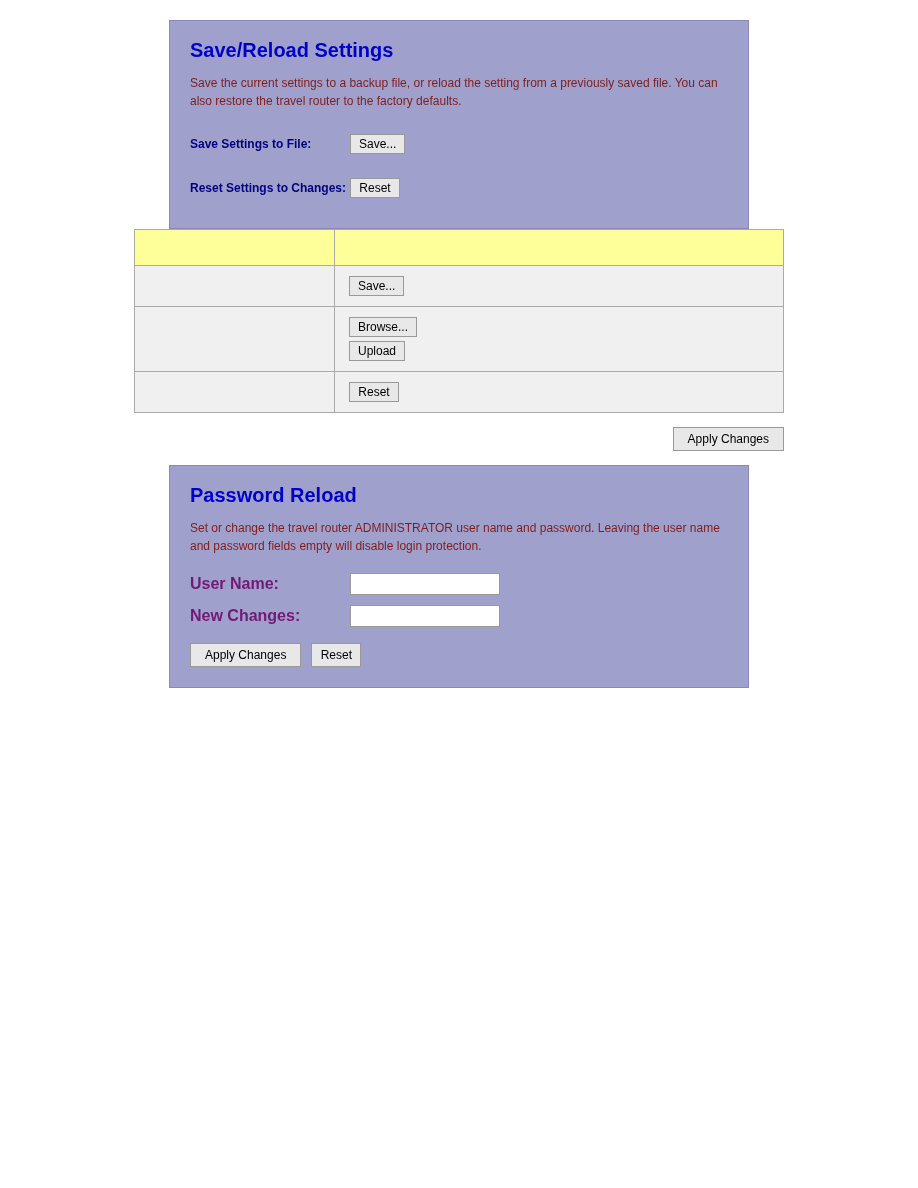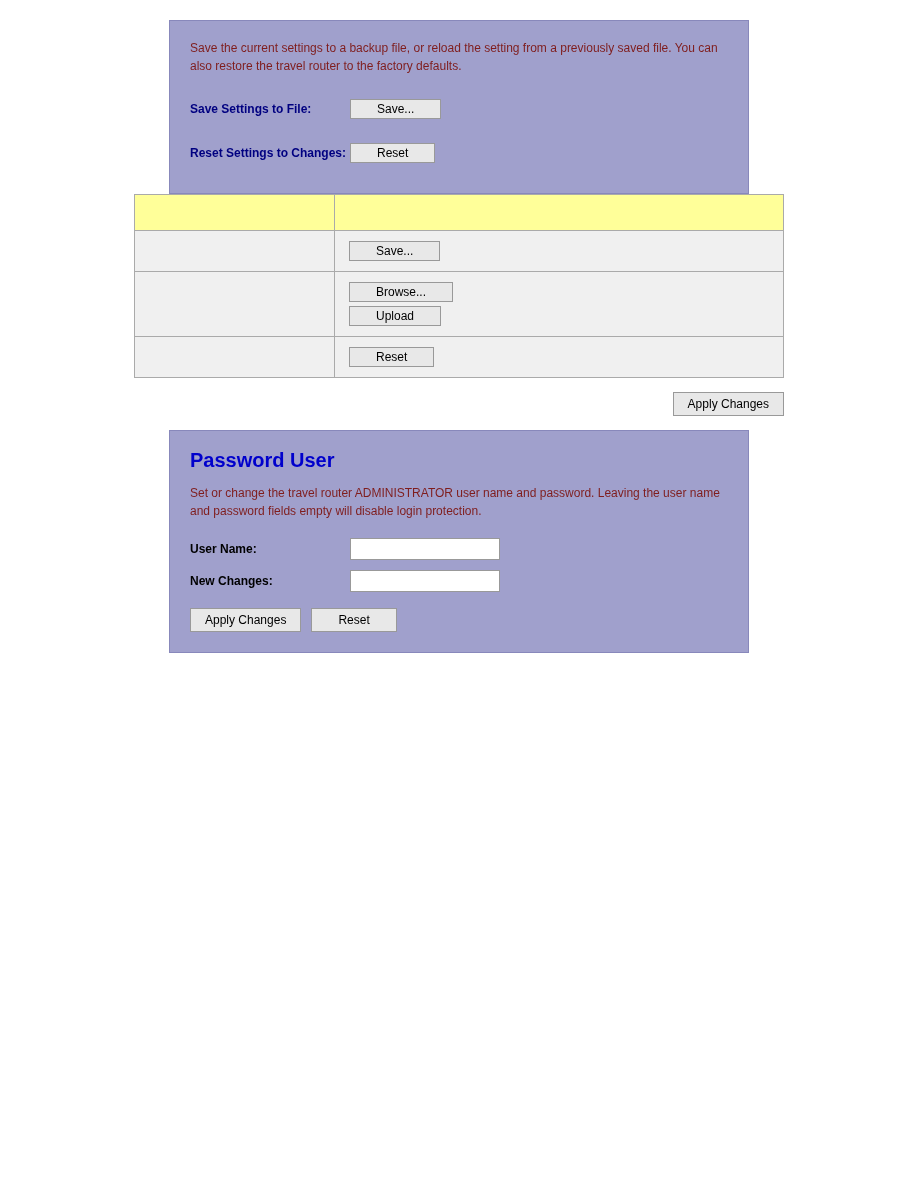--- a/index.html
+++ b/index.html
@@ -99,21 +99,21 @@
       color: #000080;
     }
 
     .table-control-col {
       text-align: left;
     }
 
     .btn {
       background: #e8e8e8;
       border: 1px solid #999;
-      padding: 2px 26px;
+      padding: 2px 8px;
       font-size: 12px;
       cursor: pointer;
       min-width: 50px;
     }
 
     
     .apply-changes-area {
       width: 650px;
       display: flex;
       justify-content: flex-end;
@@ -131,22 +131,22 @@
 
     .password-form-row {
       display: flex;
       align-items: center;
       margin-bottom: 10px;
     }
 
     .password-label {
       width: 160px;
       font-weight: bold;
-      font-size: 12px;
-      color: #000000;
+      font-size: 16px;
+      color: #701a75;
     }
 
     .password-input {
       width: 150px;
       height: 22px;
       border: 1px solid #999;
       background: #fff;
     }
 
     .password-buttons {
@@ -159,20 +159,21 @@
       position: relative;
       width: 650px;
     }
   </style>
 </head>
 <body>
 
 <div class="page-wrapper">
 
   <div class="save-reload-panel">
+    <div class="panel-title">Save/Reload Settings</div>
     <div class="panel-desc">Save the current settings to a backup file, or reload the setting from a previously saved file. You can also restore the travel router to the factory defaults.</div>
 
     <div class="settings-row">
       <div class="settings-label">Save Settings to File:</div>
       <div class="settings-controls">
         <button class="btn">Save...</button>
       </div>
     </div>
 
 
@@ -214,21 +215,21 @@
         </tr>
       </tbody>
     </table>
   </div>
 
   <div class="apply-changes-area">
     <button class="btn" style="padding: 4px 14px;">Apply Changes</button>
   </div>
 
   <div class="password-panel">
-    <div class="panel-title">Password User</div>
+    <div class="panel-title">Password Reload</div>
     <div class="panel-desc">Set or change the travel router ADMINISTRATOR user name and password. Leaving the user name and password fields empty will disable login protection.</div>
 
     <div style="margin-top: 16px;">
       <div class="password-form-row">
         <div class="password-label">User Name:</div>
         <input type="text" class="password-input" style="">
       </div>
       <div class="password-form-row">
         <div class="password-label">New Changes:</div>
         <input type="password" class="password-input" style="">

